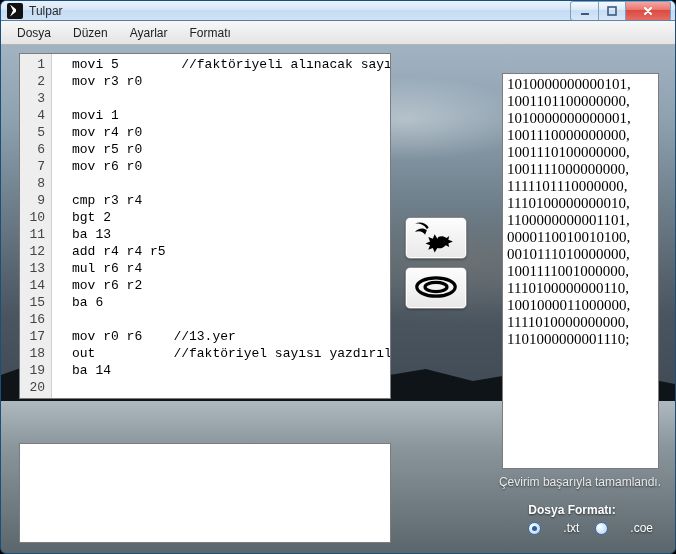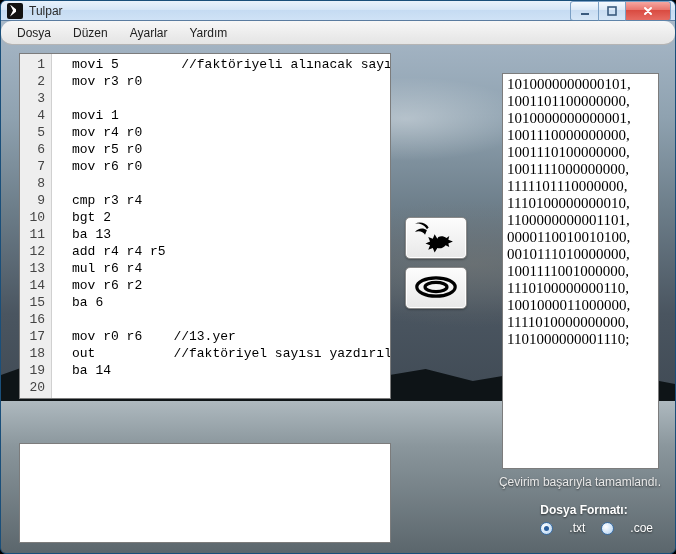--- a/index.html
+++ b/index.html
@@ -92,21 +92,20 @@
 
   .menubar {
     position: relative;
     height: 24px;
     background: linear-gradient(to bottom,#f7f7f7,#e4e4e4);
     border-bottom: 1px solid #b4b4b4;
     display: flex; align-items: center;
     padding: 11px 6px;
     gap: 2px;
     z-index: 5;
-    border-radius: 11px;
   }
   .menu-item {
     padding: 3px 10px;
     color: #222;
     cursor: default;
     border-radius: 3px;
   }
 
   .content {
     position: absolute; top:24px; left:0; right:0; bottom:0;
@@ -192,21 +191,21 @@
   .format-group {
     position: absolute;
     right: 22px; bottom: 18px;
     color: #fff;
     font-size: 12px;
     text-shadow: 0 1px 2px rgba(0,0,0,0.6);
   }
   .format-group .label { font-weight: bold; margin-bottom: 4px; }
   .radios { display:flex; gap: 16px; align-items:center; }
   .radio {
-    display:flex; align-items:center; gap:16px; cursor:default;
+    display:flex; align-items:center; gap:22px; cursor:default;
   }
   .radio .dot {
     width:13px; height:13px; border-radius:50%;
     border:1px solid #3a6ea5;
     background: radial-gradient(circle at 35% 35%, #fff, #cfe3f7 60%, #a9c9e8);
     display:flex; align-items:center; justify-content:center;
   }
   .radio.checked .dot::after {
     content:""; width:5px; height:5px; border-radius:50%;
     background:#2a5f9e;
@@ -242,21 +241,21 @@
   <div class="client">
 
     <div class="sky-clouds"></div>
     <div class="horizon"></div>
     <div class="water"></div>
 
     <div class="menubar">
       <div class="menu-item">Dosya</div>
       <div class="menu-item">Düzen</div>
       <div class="menu-item">Ayarlar</div>
-      <div class="menu-item">Yardım</div>
+      <div class="menu-item">Formatı</div>
     </div>
 
     <div class="content">
 
       <div class="editor">
         <div class="gutter" id="gutter"> 1
  2
  3
  4
  5

